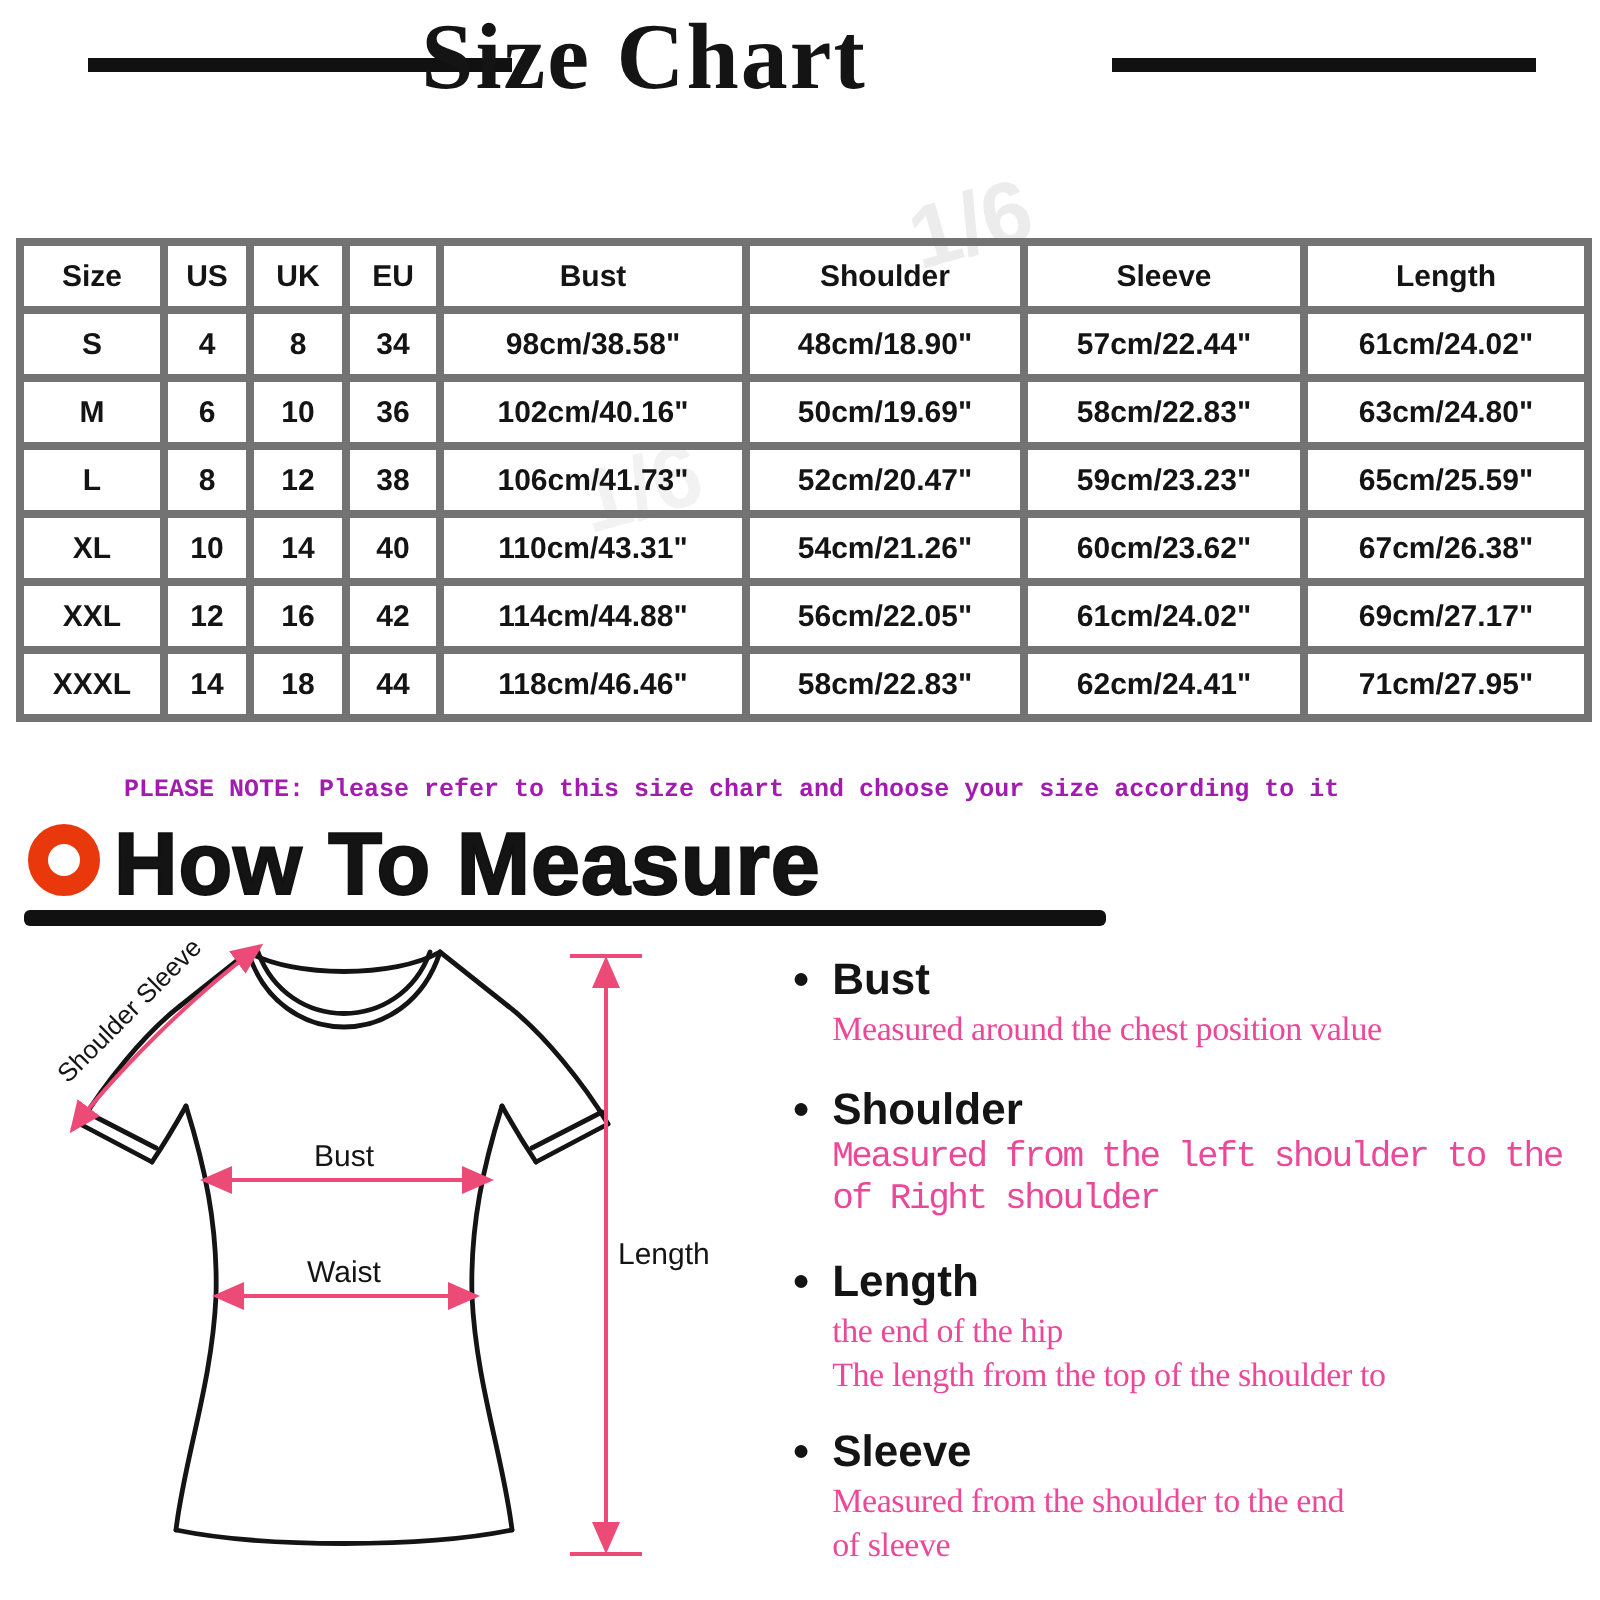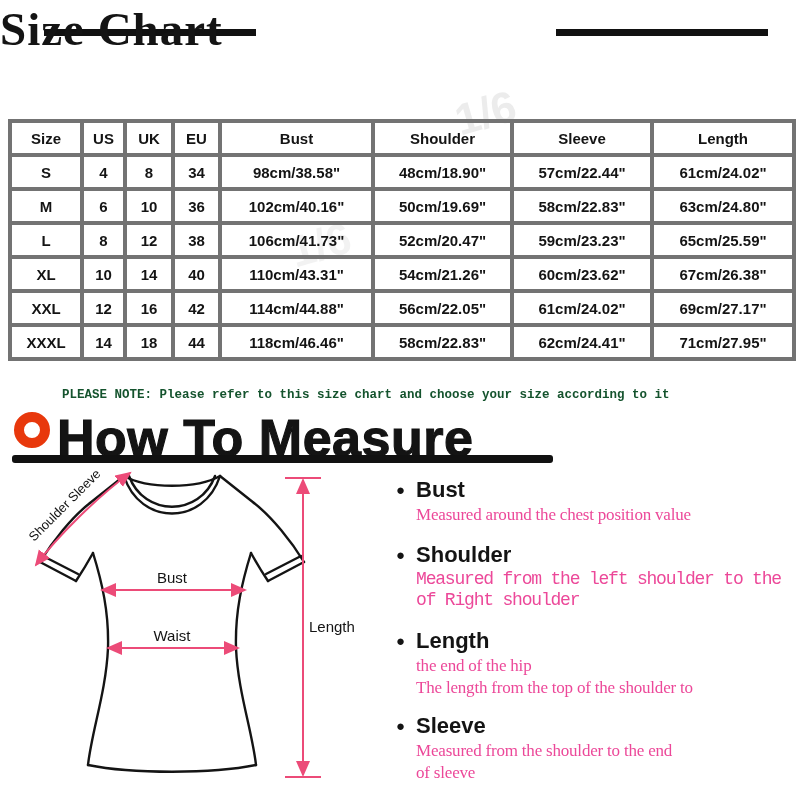--- a/index.html
+++ b/index.html
@@ -1,46 +1,46 @@
 <!DOCTYPE html>
 <html><head>
 <meta charset="utf-8">
 <style>
   html,body{margin:0;padding:0;background:#fff;}
   .page{position:relative;width:800px;height:800px;background:#fff;overflow:hidden;
         font-family:"Liberation Sans",sans-serif;color:#141414;}
 
   
   .title-wrap{position:absolute;left:0;top:0;width:800px;height:70px;}
-  .page-title{position:absolute;left:0;top:2px;width:644px;margin:0;
+  .page-title{position:absolute;left:0;top:2px;width:644px;text-align:center;margin:0;
               font-family:"Liberation Serif",serif;font-weight:700;font-size:47px;letter-spacing:1px;}
   .hline{position:absolute;top:29px;height:7px;background:#111;}
   .hline.left{left:44px;width:212px;}
   .hline.right{left:556px;width:212px;}
 
   
   .watermark{position:absolute;font-size:44px;font-weight:700;color:rgba(110,110,110,.13);
              transform:rotate(-16deg);pointer-events:none;}
   .wm1{left:455px;top:88px;}
   .wm2{left:290px;top:220px;color:rgba(110,110,110,.09);}
 
   
   table.size-table{position:absolute;left:8px;top:119px;width:784px;border-collapse:collapse;
                    table-layout:fixed;font-size:15px;font-weight:700;}
   .size-table th,.size-table td{border:4px solid #737373;height:30px;text-align:center;
                                 vertical-align:middle;padding:0;background:transparent;}
 
   
   .note{position:absolute;left:62px;top:388px;font-family:"Liberation Mono",monospace;
-        font-weight:700;font-size:12.5px;color:#14532d;white-space:nowrap;}
+        font-weight:700;font-size:12.5px;color:#a21caf;white-space:nowrap;}
 
   
   .ring{position:absolute;left:14px;top:412px;width:16px;height:16px;border:10px solid #e8380c;
         border-radius:50%;background:#fff;}
-  .htm-title{position:absolute;left:57px;top:408px;margin:0;font-size:52px;font-weight:800;
+  .htm-title{position:absolute;left:57px;top:408px;margin:0;font-size:44px;font-weight:800;
              letter-spacing:.5px;-webkit-text-stroke:1.1px #111;}
   .underline-bar{position:absolute;left:12px;top:455px;width:541px;height:8px;background:#111;
                  border-radius:3px;}
 
   
   svg.diagram{position:absolute;left:12px;top:462px;}
   .svg-label{font-family:"Liberation Sans",sans-serif;font-size:15px;fill:#141414;}
   .svg-label-small{font-family:"Liberation Sans",sans-serif;font-size:13px;fill:#141414;}
 
   

